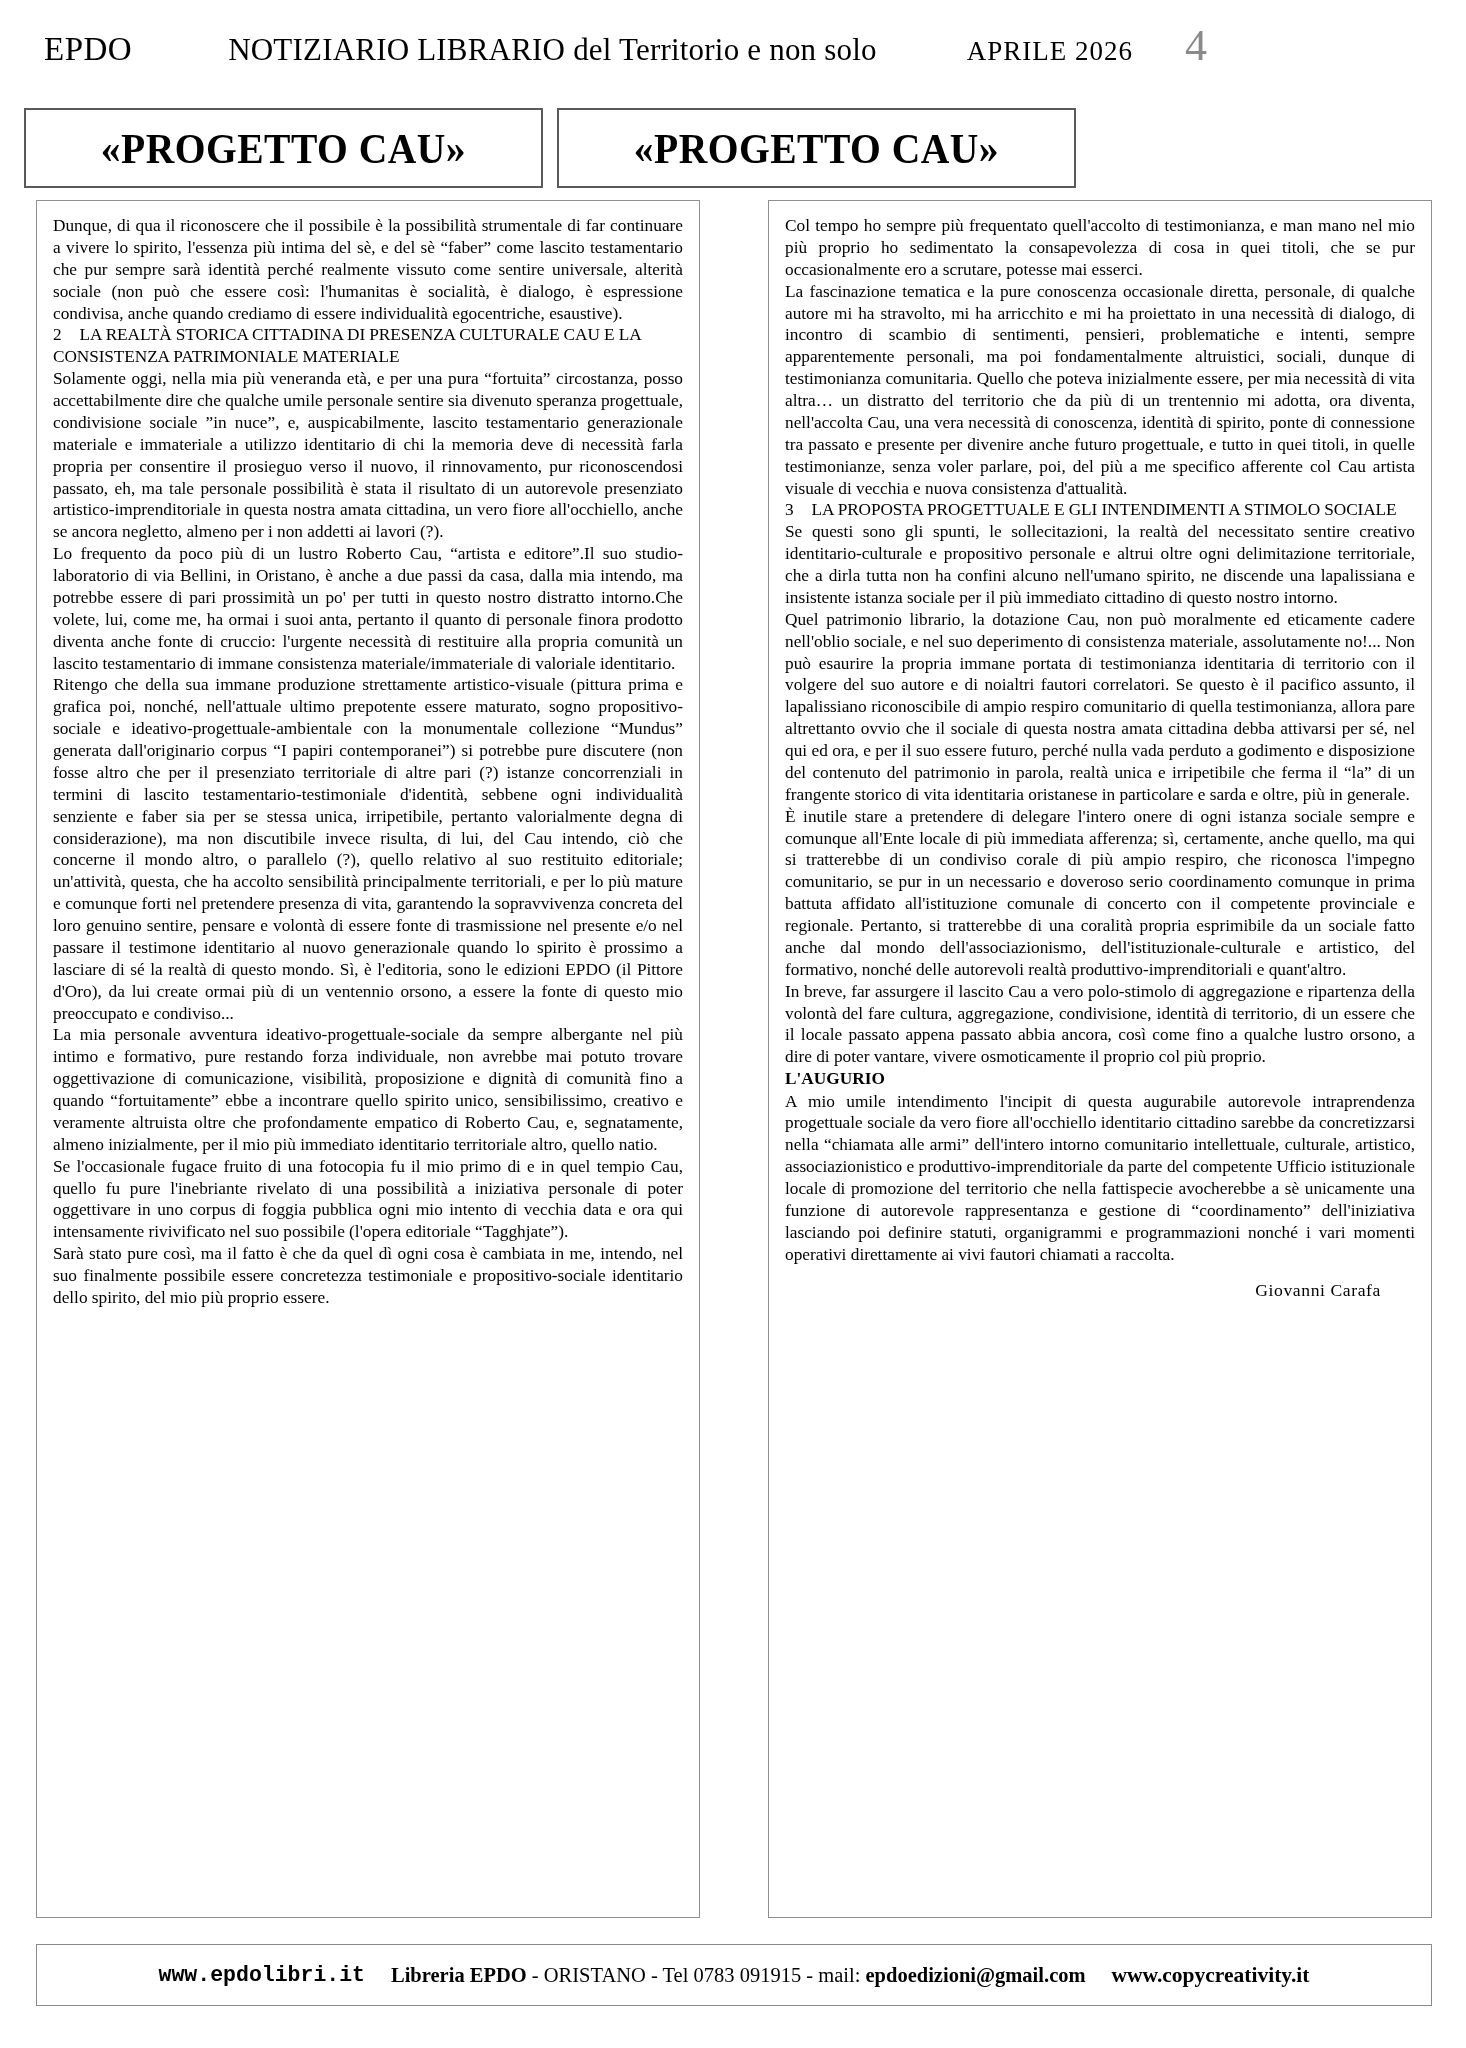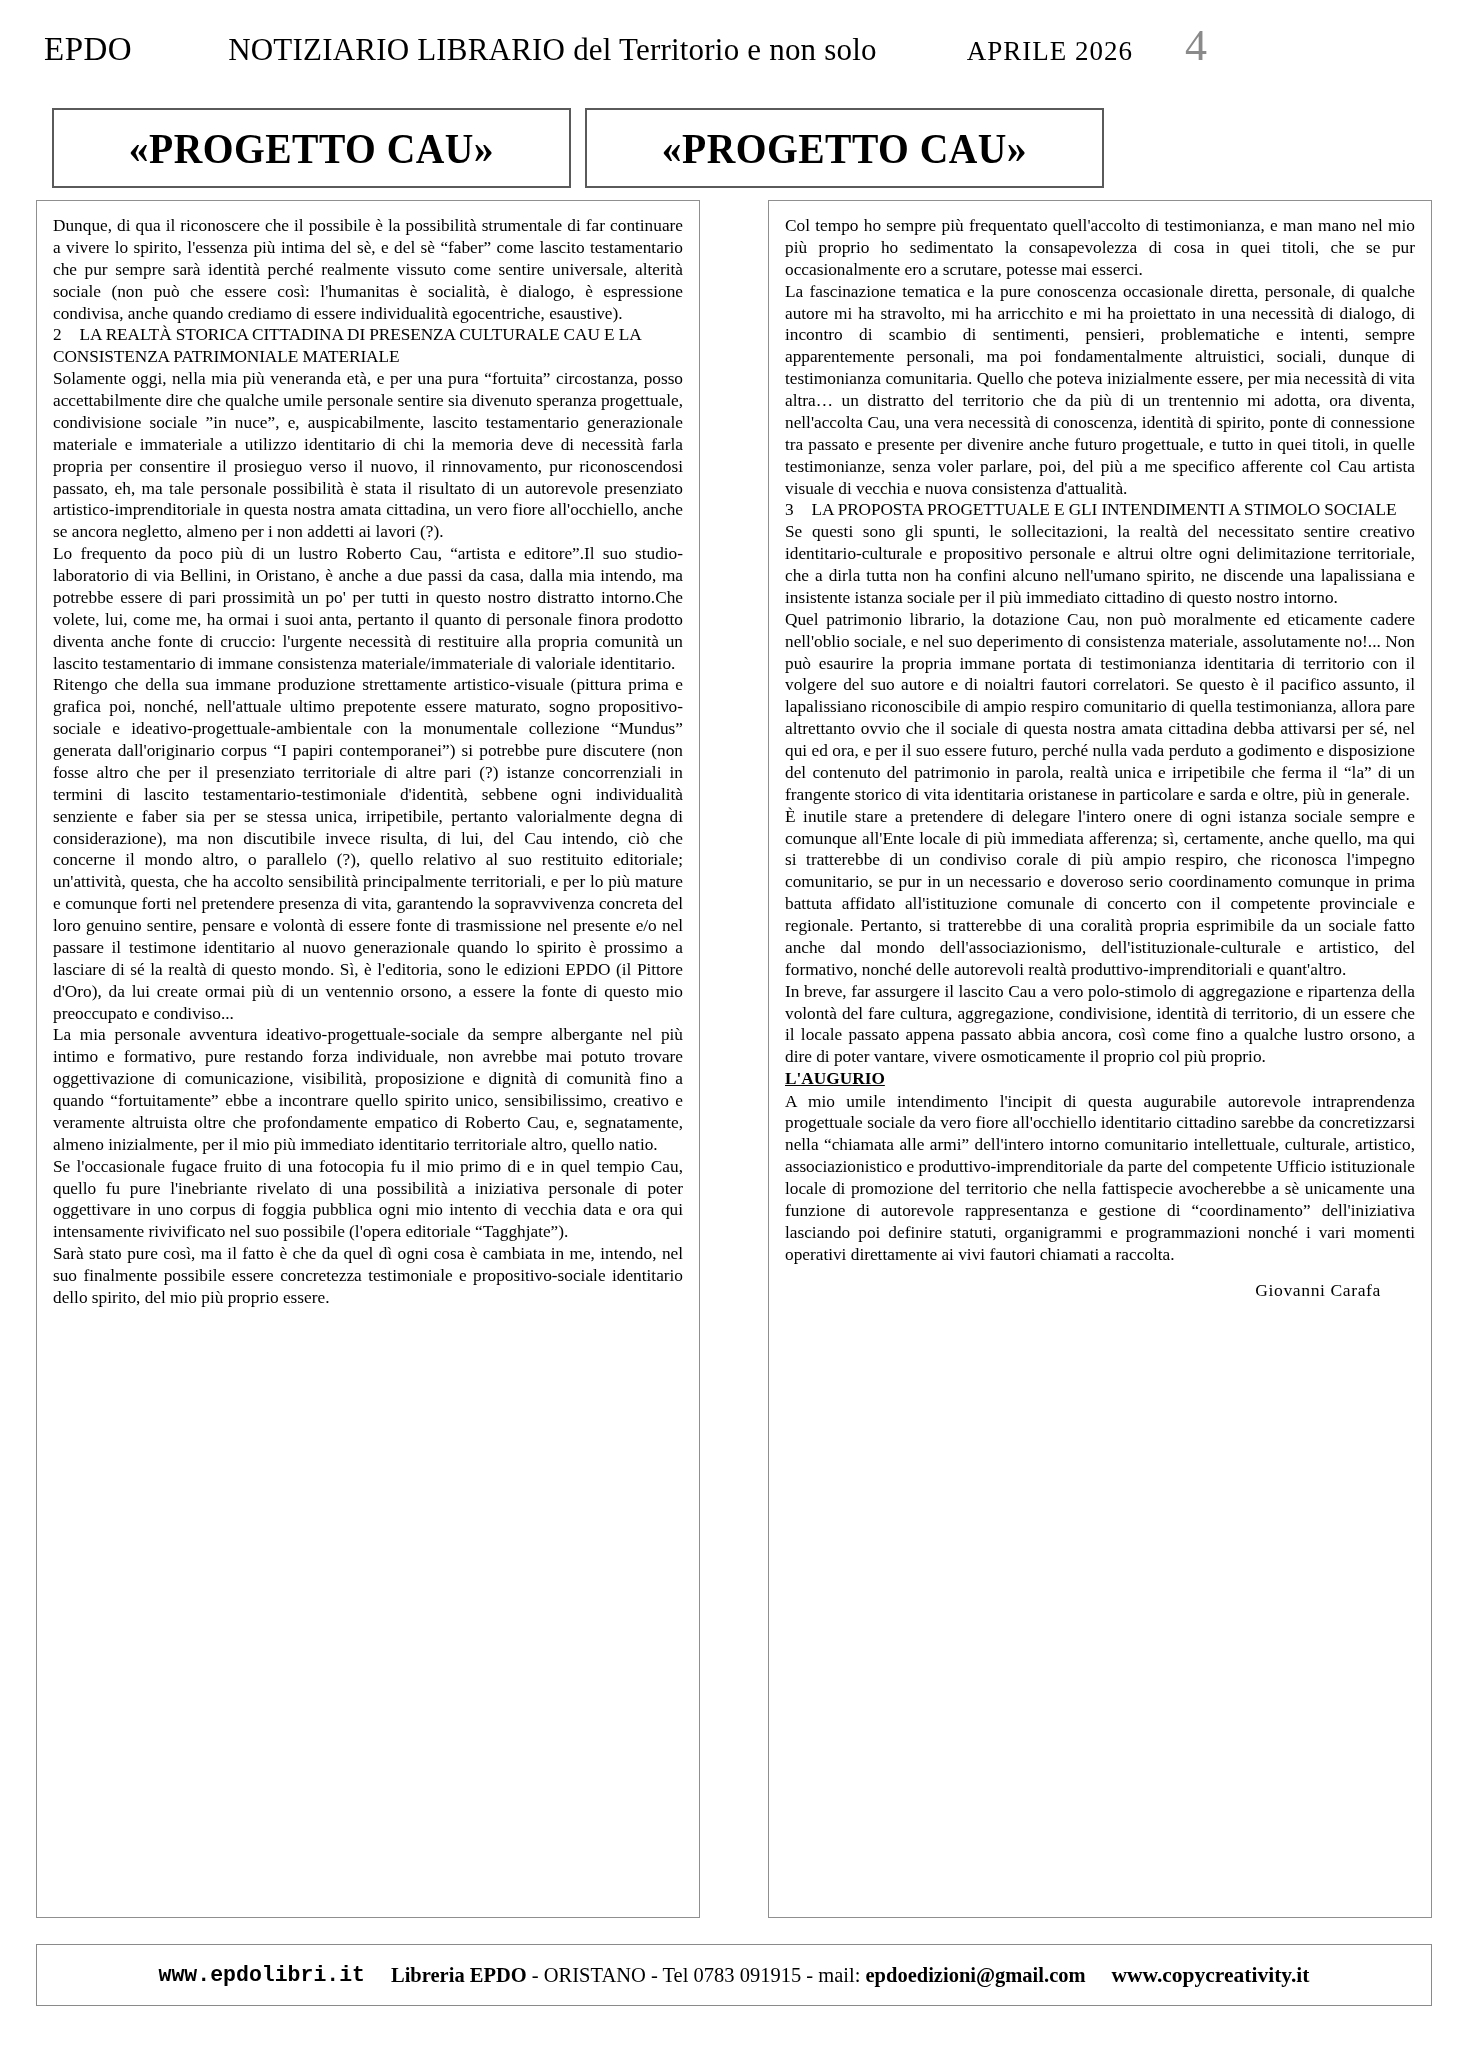--- a/index.html
+++ b/index.html
@@ -54,21 +54,21 @@
   .mast-pageno {
     font-size: 44px;
     color: #8a8a8a;
     margin-left: 52px;
     line-height: 1;
   }
 
   
   .title-row {
     position: absolute;
-    left: 52px;
+    left: 24px;
     top: 108px;
     width: 1396px;
     height: 80px;
     display: flex;
     justify-content: space-between;
   }
   .title-box {
     box-sizing: border-box;
     width: 519px;
     height: 80px;
@@ -127,21 +127,20 @@
     letter-spacing: -0.1px;
   }
   .sec-head .num { margin-right: 18px; }
 
   .augurio {
     margin: 0;
     font-weight: bold;
     font-size: 17.3px;
     line-height: 1.3;
     text-align: left;
-    text-decoration: underline;
   }
 
   .signature {
     margin-top: 14px;
     text-align: right;
     padding-right: 34px;
     font-size: 17.6px;
     letter-spacing: 0.6px;
   }
 

